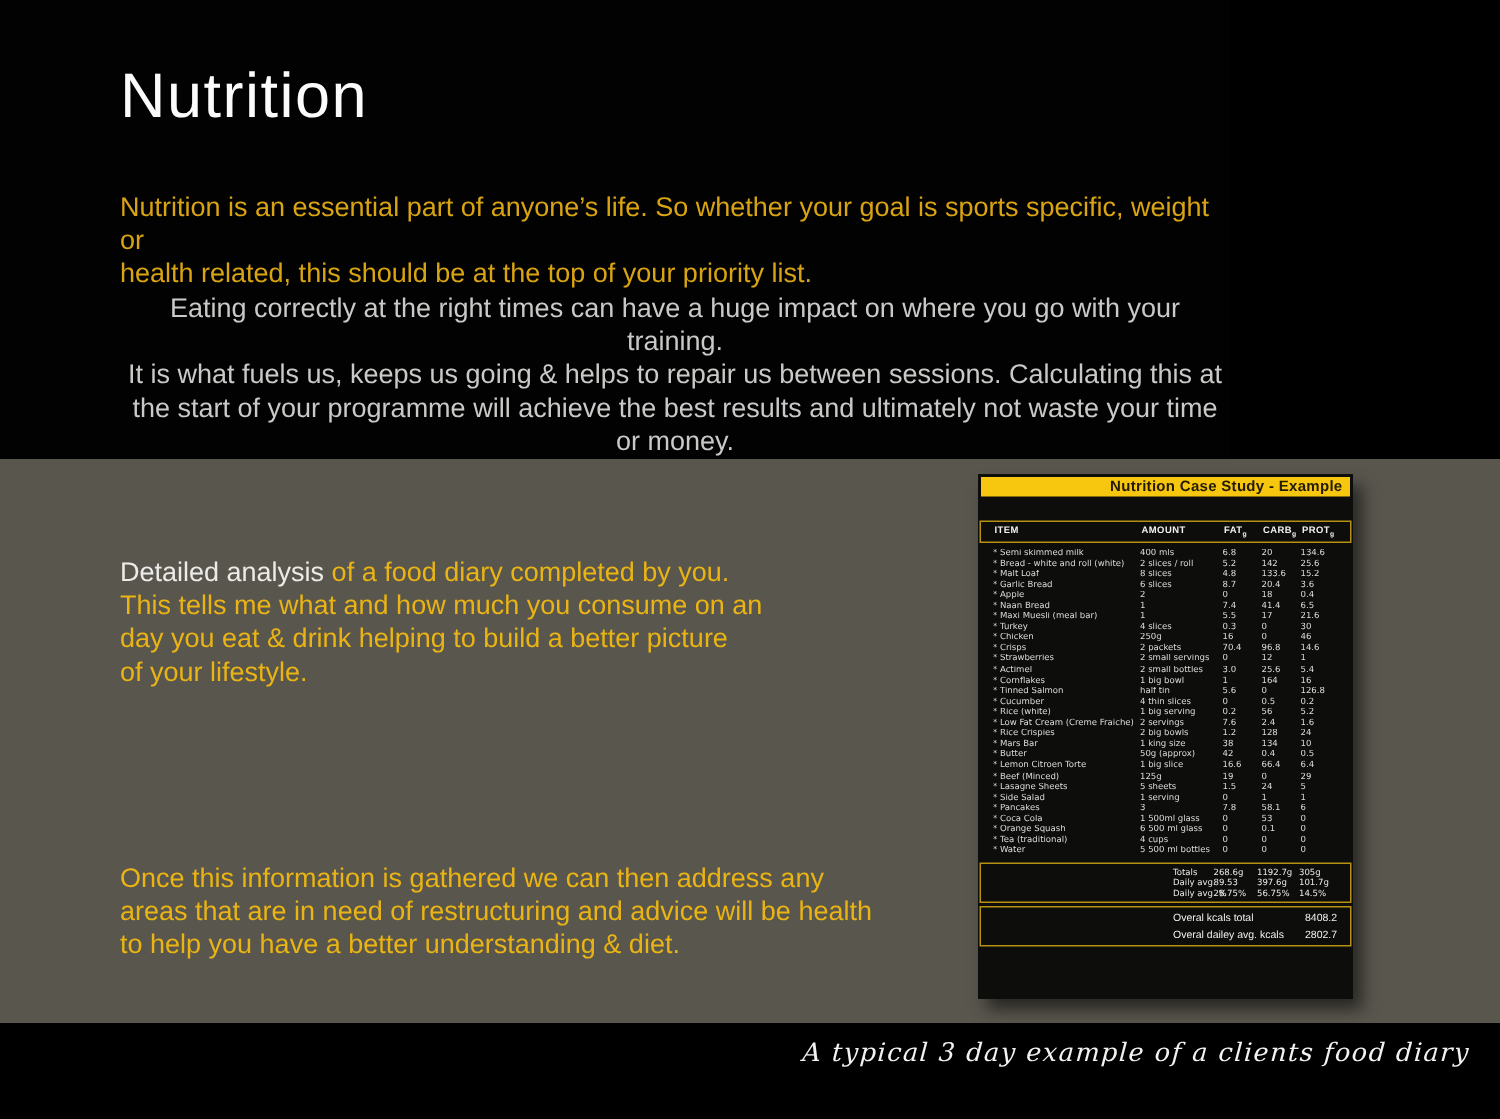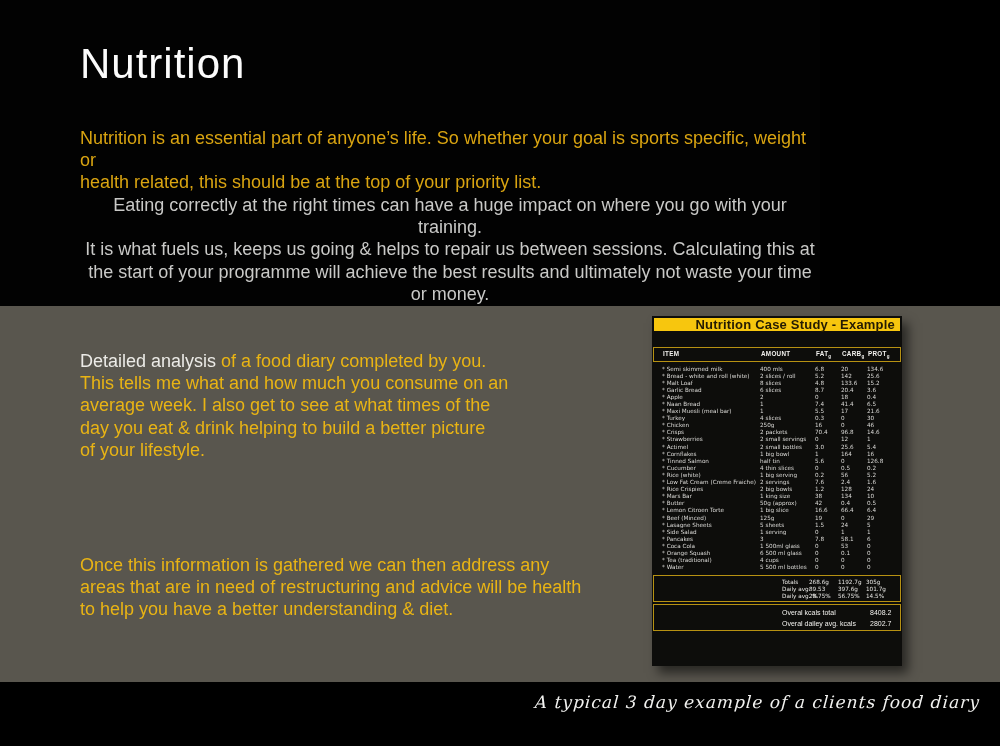--- a/index.html
+++ b/index.html
@@ -18,33 +18,33 @@
   }
   .para{font-size:18px;line-height:22.2px;}
   .yellow{color:#d9a411;}
   .lightgrey{color:#c9c9c7;text-align:center;}
   .white{color:#ecebe7;}
   #intro-p1{left:80px;top:127px;}
   #intro-p2{left:80px;top:194px;}
 
   
   #mid-section{left:0;top:306px;width:1000px;height:376px;background:#59564e;}
-  .mid-yellow{color:#e9b414;}
+  .mid-yellow{color:#e9b414;margin-top:20px;}
   #analysis-p1{left:80px;top:44px;}
   #analysis-p2{left:80px;top:181px;}
   #analysis-p3{left:80px;top:248px;}
 
   
   #diary-card{
     left:652px;top:10px;width:250px;height:350px;background:#0d0d0b;
     box-shadow:6px 7px 10px rgba(0,0,0,0.55);
   }
   #diary-title-bar{
     left:2px;top:2px;right:2px;height:13px;background:#f7c60e;
-    color:#241b03;font-size:13px;font-weight:bold;line-height:13px;
+    color:#241b03;font-size:10px;font-weight:bold;line-height:13px;
     text-align:right;padding-right:5px;letter-spacing:0.2px;
   }
   .ybox{border:1px solid #b69112;box-sizing:border-box;}
   #diary-header{
     left:1px;top:31px;width:248px;height:15px;
     display:grid;grid-template-columns:98px 55px 26px 26px 38px;
     padding-left:9px;align-items:center;
   }
   .hdr-cell{color:#f2f1ee;font-size:6.3px;font-weight:bold;letter-spacing:0.3px;white-space:nowrap;}
   .hdr-cell .sub{font-size:4.5px;vertical-align:sub;}
@@ -105,21 +105,20 @@
     </div>
 </div>
 
 <div id="mid-section" class="abs">
 
   <div id="analysis-p1" class="abs para mid-yellow">
     <div class="line"><span class="white">Detailed analysis</span><span> of a food diary completed by you.</span></div>
     <div>
 
     <div class="line">This tells me what and how much you consume on an</div>
-        <div class="line">average week. I also get to see at what times of the</div>
         <div class="line">day you eat &amp; drink helping to build a better picture</div>
         <div class="line">of your lifestyle.</div>
       </div>
   </div>
 
   <div id="analysis-p2" class="abs para mid-yellow">
   </div>
 
   <div id="analysis-p3" class="abs para mid-yellow">
 

